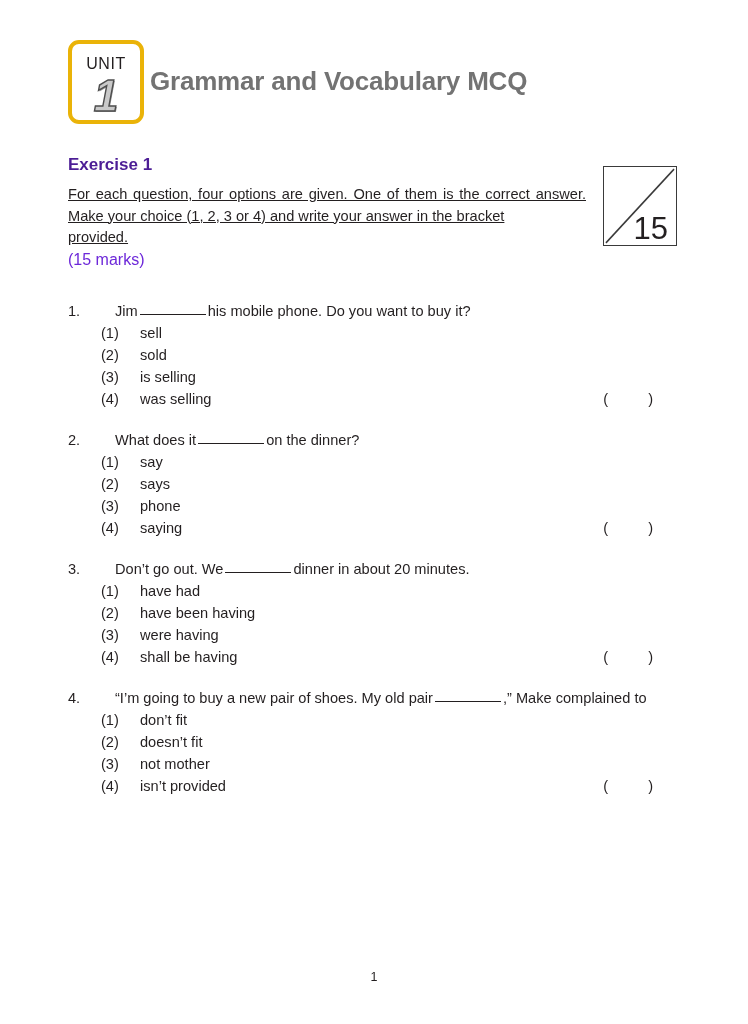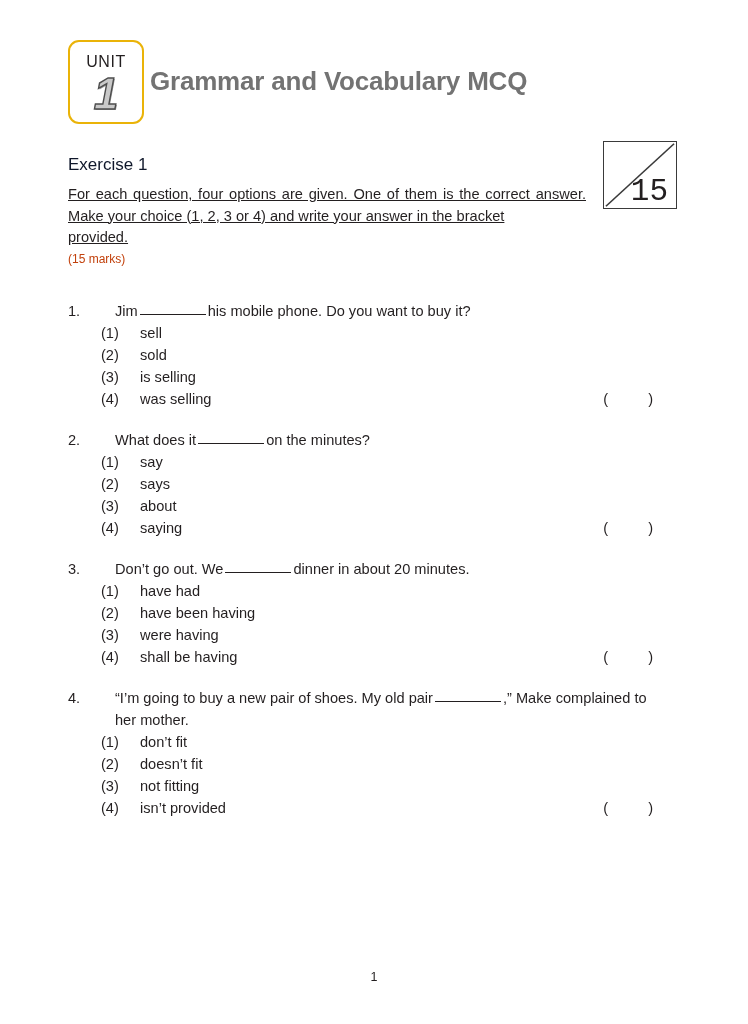--- a/index.html
+++ b/index.html
@@ -23,21 +23,21 @@
     top: 40px;
     width: 620px;
     height: 90px;
   }
   .unit-badge {
     position: absolute;
     left: 0;
     top: 0;
     width: 76px;
     height: 84px;
-    border: 2px solid #eab308;
+    border: 4px solid #eab308;
     border-radius: 11px;
     box-sizing: border-box;
     text-align: center;
   }
   .unit-word {
     display: block;
     margin-top: 12px;
     font-size: 16px;
     letter-spacing: 0.6px;
     font-weight: 400;
@@ -65,54 +65,53 @@
     color: #737373;
     white-space: nowrap;
   }
 
   
   .exercise-heading {
     position: absolute;
     left: 68px;
     top: 155px;
     font-size: 17px;
-    font-weight: 400;
-    color: #0f172a;
+    font-weight: 700;
+    color: #4c1d95;
   }
   .instructions {
     position: absolute;
     left: 68px;
     top: 184px;
     width: 518px;
     font-size: 14.6px;
     line-height: 21.5px;
     text-align: justify;
     color: #231f20;
     text-decoration: underline;
   }
   .instructions .last-line { text-align: left; }
   .marks-note {
     position: absolute;
     left: 68px;
     top: 249px;
-    font-size: 12px;
+    font-size: 16px;
     line-height: 21.5px;
-    color: #c2410c;
+    color: #6d28d9;
   }
 
   
   .marks-box {
     position: absolute;
     left: 603px;
-    top: 141px;
+    top: 166px;
     width: 74px;
-    height: 68px;
+    height: 80px;
     border: 1.6px solid #3a3a3a;
     box-sizing: border-box;
-    font-family: Liberation Mono, monospace;
   }
   .marks-box svg {
     position: absolute;
     left: 0; top: 0;
     width: 100%; height: 100%;
     display: block;
   }
   .marks-value {
     position: absolute;
     right: 8px;
@@ -253,34 +252,34 @@
         <span class="opt-label">(4)</span>
         <span class="opt-text">was selling</span>
         <span class="answer-bracket">(   )</span>
       </li>
     </ul>
   </div>
 
   <div class="question">
     <span class="q-number">2.</span>
     <div class="q-stem">
-      <span>What does it</span><span class="blank"></span><span>on the minutes?</span>
+      <span>What does it</span><span class="blank"></span><span>on the dinner?</span>
     </div>
     <ul class="options">
       <li class="option">
         <span class="opt-label">(1)</span>
         <span class="opt-text">say</span>
       </li>
       <li class="option">
         <span class="opt-label">(2)</span>
         <span class="opt-text">says</span>
       </li>
       <li class="option">
         <span class="opt-label">(3)</span>
-        <span class="opt-text">about</span>
+        <span class="opt-text">phone</span>
       </li>
       <li class="option">
         <span class="opt-label">(4)</span>
         <span class="opt-text">saying</span>
         <span class="answer-bracket">(   )</span>
       </li>
     </ul>
   </div>
 
   <div class="question">
@@ -306,34 +305,33 @@
         <span class="opt-text">shall be having</span>
         <span class="answer-bracket">(   )</span>
       </li>
     </ul>
   </div>
 
   <div class="question">
     <span class="q-number">4.</span>
     <div class="q-stem">
       <span>“I’m going to buy a new pair of shoes. My old pair</span><span class="blank"></span><span>,” Make complained to</span>
-      <div>her mother.</div>
     </div>
     <ul class="options">
       <li class="option">
         <span class="opt-label">(1)</span>
         <span class="opt-text">don’t fit</span>
       </li>
       <li class="option">
         <span class="opt-label">(2)</span>
         <span class="opt-text">doesn’t fit</span>
       </li>
       <li class="option">
         <span class="opt-label">(3)</span>
-        <span class="opt-text">not fitting</span>
+        <span class="opt-text">not mother</span>
       </li>
       <li class="option">
         <span class="opt-label">(4)</span>
         <span class="opt-text">isn’t provided</span>
         <span class="answer-bracket">(   )</span>
       </li>
     </ul>
   </div>
 
 </div>

